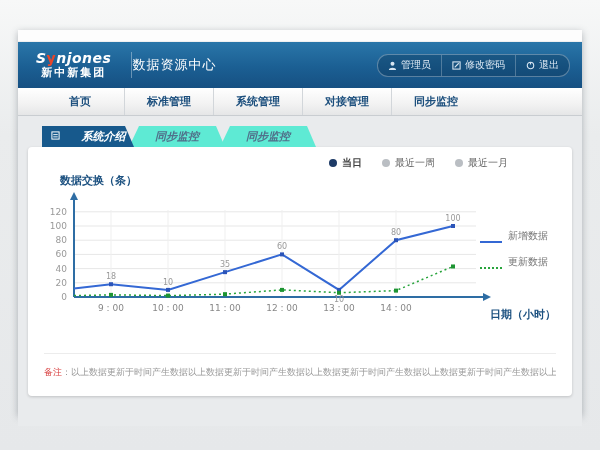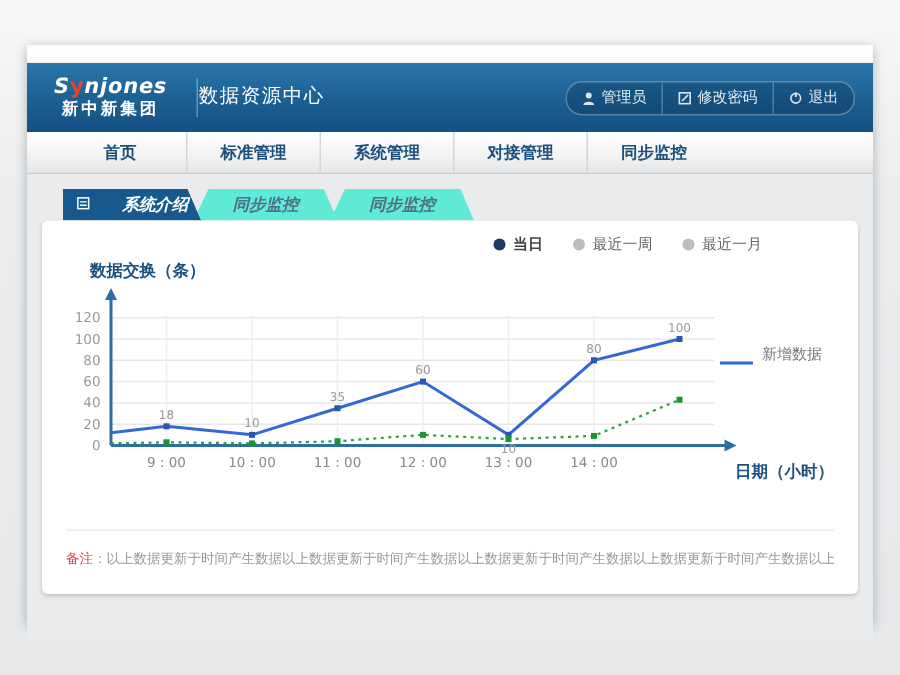--- a/index.html
+++ b/index.html
@@ -232,20 +232,24 @@
           <rect x="295" y="101.74" width="4" height="4" fill="#1d9432"></rect>
           <rect x="352" y="99.61" width="4" height="4" fill="#1d9432"></rect>
           <rect x="409" y="75.47" width="4" height="4" fill="#1d9432"></rect>
         </svg>
 
       <div class="series-legend">
         <div class="legend-item">
           <span class="legend-line"></span>
           <span>新增数据</span>
         </div>
+        <div class="legend-item">
+          <span class="legend-line dotted"></span>
+          <span>更新数据</span>
+        </div>
       </div>
 
       <div class="x-title">日期（小时）</div>
 
       <div class="note-row">
         <span class="note-label">备注</span><span>：以上数据更新于时间产生数据以上数据更新于时间产生数据以上数据更新于时间产生数据以上数据更新于时间产生数据以上数据更新于</span>
       </div>
     </div>
   </div>
 </div>

